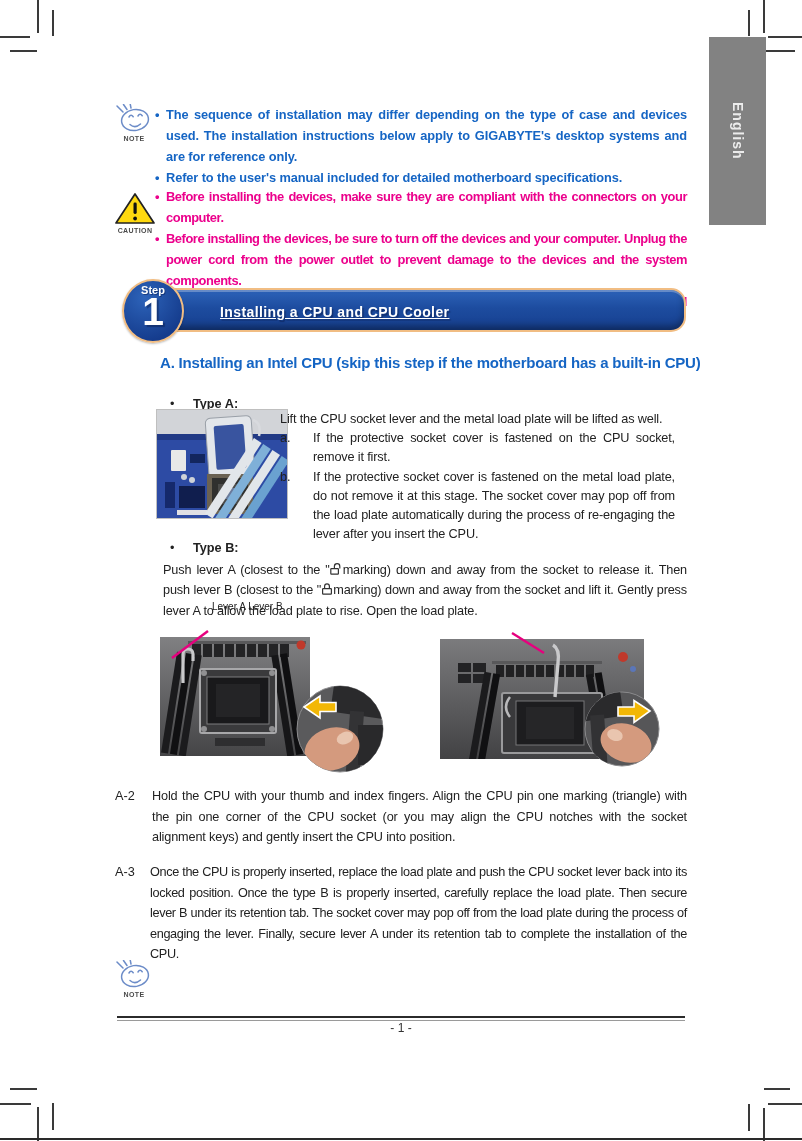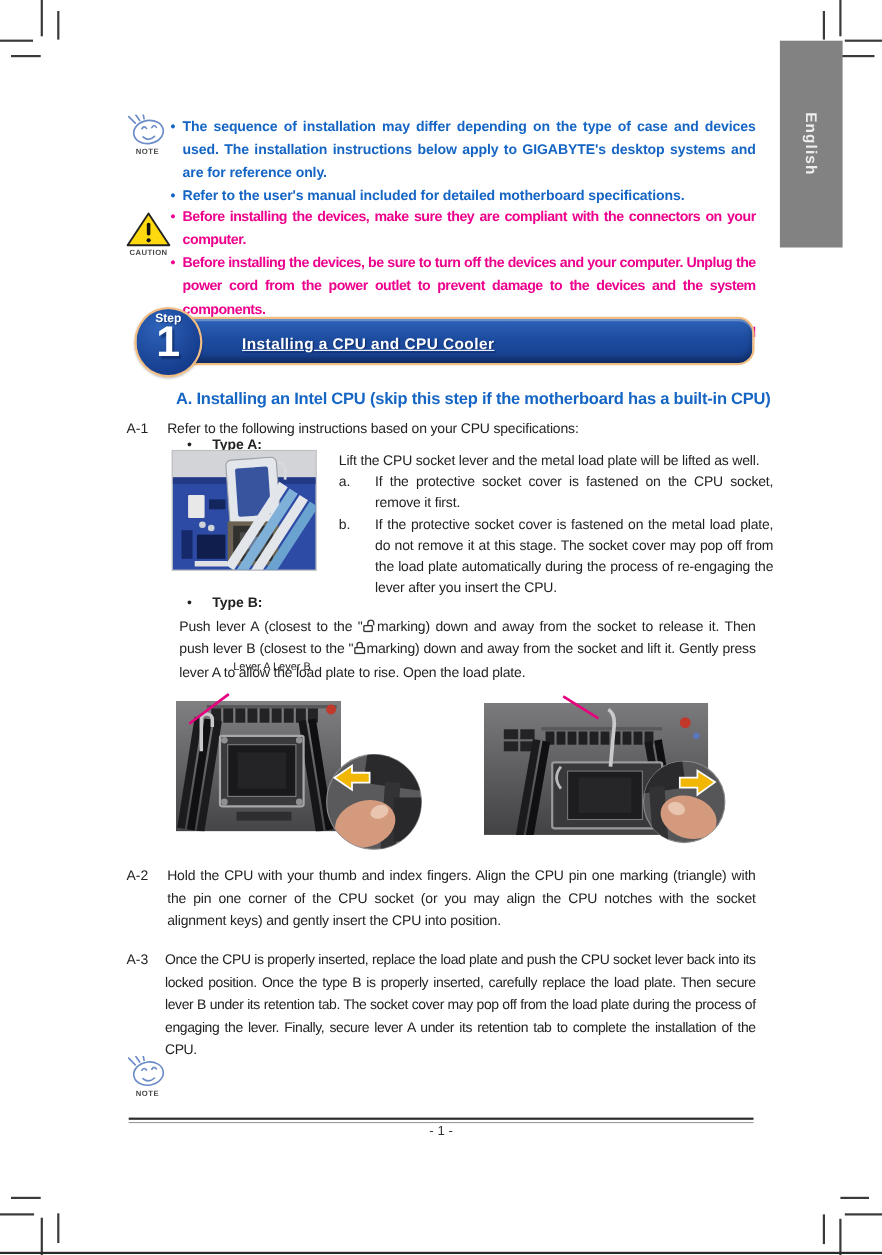--- a/index.html
+++ b/index.html
@@ -53,21 +53,21 @@
   }
   .step-word{font-size:11px;font-weight:bold;margin-top:3px;text-shadow:1px 1px 0 rgba(10,30,80,.5);}
   .step-number{font-size:39px;font-weight:bold;line-height:.95;margin-top:-3px;text-shadow:2px 2px 1px rgba(10,30,80,.5);}
   
   .h-blue{position:absolute;left:128px;top:354px;width:572px;color:#1565C4;font-size:15px;font-weight:bold;letter-spacing:-0.2px;margin-left:32px;}
   .para-row{position:absolute;left:115px;display:flex;font-size:12.7px;line-height:20.6px;}
   .para-label{flex:0 0 37px;}
   .para-text{flex:1;text-align:justify;letter-spacing:-0.15px;}
   .type-line{position:absolute;left:170px;display:flex;font-size:12.7px;font-weight:bold;}
   .type-line .bdot{flex:0 0 23px;font-weight:normal;}
-  .typea-text{position:absolute;left:308px;top:410px;width:395px;font-size:12.7px;line-height:19.2px;letter-spacing:-0.15px;}
+  .typea-text{position:absolute;left:280px;top:410px;width:395px;font-size:12.7px;line-height:19.2px;letter-spacing:-0.15px;}
   .typea-text .justify{text-align:justify;}
   .sub-row{display:flex;}
   .sub-label{flex:0 0 17px;}
   .sub-text{flex:1;text-align:justify;margin-left:16px;}
   .typeb-text{position:absolute;left:163px;top:560px;width:524px;font-size:12.7px;line-height:20.4px;text-align:justify;letter-spacing:-0.15px;}
   .inline-icon{vertical-align:-1px;}
   
   .fig-a{position:absolute;left:157px;top:410px;width:130px;height:108px;background:#c4c7cc;box-shadow:0 0 0 1px #bfbfbf;}
   .lever-label{position:absolute;left:212px;top:601px;font-size:10px;color:#222;}
   .pointer-overlay{position:absolute;left:150px;top:618px;width:520px;height:70px;pointer-events:none;z-index:6;}
@@ -164,24 +164,20 @@
       <div class="banner-title">Installing a CPU and CPU Cooler</div>
     </div>
     <div class="step-circle">
       <span class="step-word">Step</span>
       <span class="step-number">1</span>
     </div>
   </div>
 
   <div class="h-blue">A. Installing an Intel CPU (skip this step if the motherboard has a built-in CPU)</div>
 
-  <div class="para-row" style="top:380px;width:572px">
-    <span class="para-label">A-1</span>
-    <div class="para-text" style="text-align:left">Refer to the following instructions based on your CPU specifications:</div>
-  </div>
 
   <div class="type-line" style="top:397px">
     <span class="bdot">•</span>
     <span>Type A:</span>
   </div>
 
   <div class="fig-a">
     <svg width="130" height="108" viewBox="0 0 130 108">
       <rect width="130" height="108" fill="#d2d4d8"></rect>
       <rect y="24" width="130" height="84" fill="#2d4ba4"></rect>

